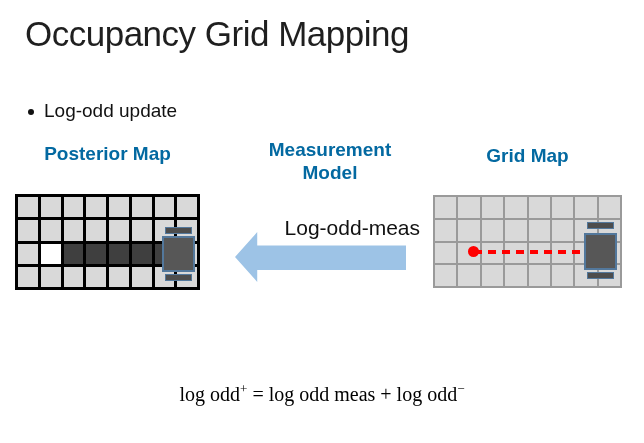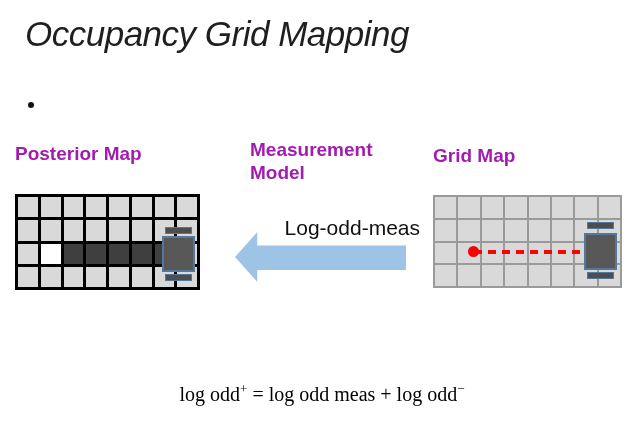--- a/index.html
+++ b/index.html
@@ -8,30 +8,29 @@
     background:#ffffff;
     font-family:"Liberation Sans",sans-serif;
     color:#1a1a1a;
   }
   .abs{position:absolute;}
 
   .slide-title{
     left:25px;top:14px;width:600px;
     font-size:35px;font-weight:400;letter-spacing:-0.5px;color:#1f1f1f;
     white-space:nowrap;
-    font-style:italic;
   }
   .bullet-row{
     left:28px;top:100px;display:flex;align-items:center;gap:10px;
     font-size:19px;color:#111;
   }
   .bullet-dot{width:6px;height:6px;border-radius:50%;background:#111;margin-top:2px;}
 
   .col-label{
-    font-weight:700;font-size:19px;color:#a21caf;text-align:left;line-height:1.22;
+    font-weight:700;font-size:19px;color:#0369a1;text-align:center;line-height:1.22;
   }
   .posterior-label{left:15px;top:142px;width:185px;}
   .measurement-label{left:250px;top:138px;width:160px;}
   .prior-label{left:433px;top:144px;width:189px;}
 
   
   .grid{display:grid;box-sizing:border-box;}
   .posterior-grid{
     left:15px;top:194px;width:185px;height:96px;
     background:var(--grid-line-posterior);
@@ -92,20 +91,21 @@
   .formula .v{}
   .formula sup{font-size:13px;}
 </style>
 </head>
 <body>
 
 <div class="abs slide-title">Occupancy Grid Mapping</div>
 
 <div class="abs bullet-row">
   <span class="bullet-dot"></span>
+  <span>Log-odd update</span>
 </div>
 
 <div class="abs col-label posterior-label">Posterior Map</div>
 <div class="abs col-label measurement-label">Measurement Model</div>
 <div class="abs col-label prior-label">Grid Map</div>
 
 <div class="abs grid posterior-grid">
     <div class="cell" style="background: rgb(217, 217, 217);"></div>
     <div class="cell" style="background: rgb(217, 217, 217);"></div>
     <div class="cell" style="background: rgb(217, 217, 217);"></div>

